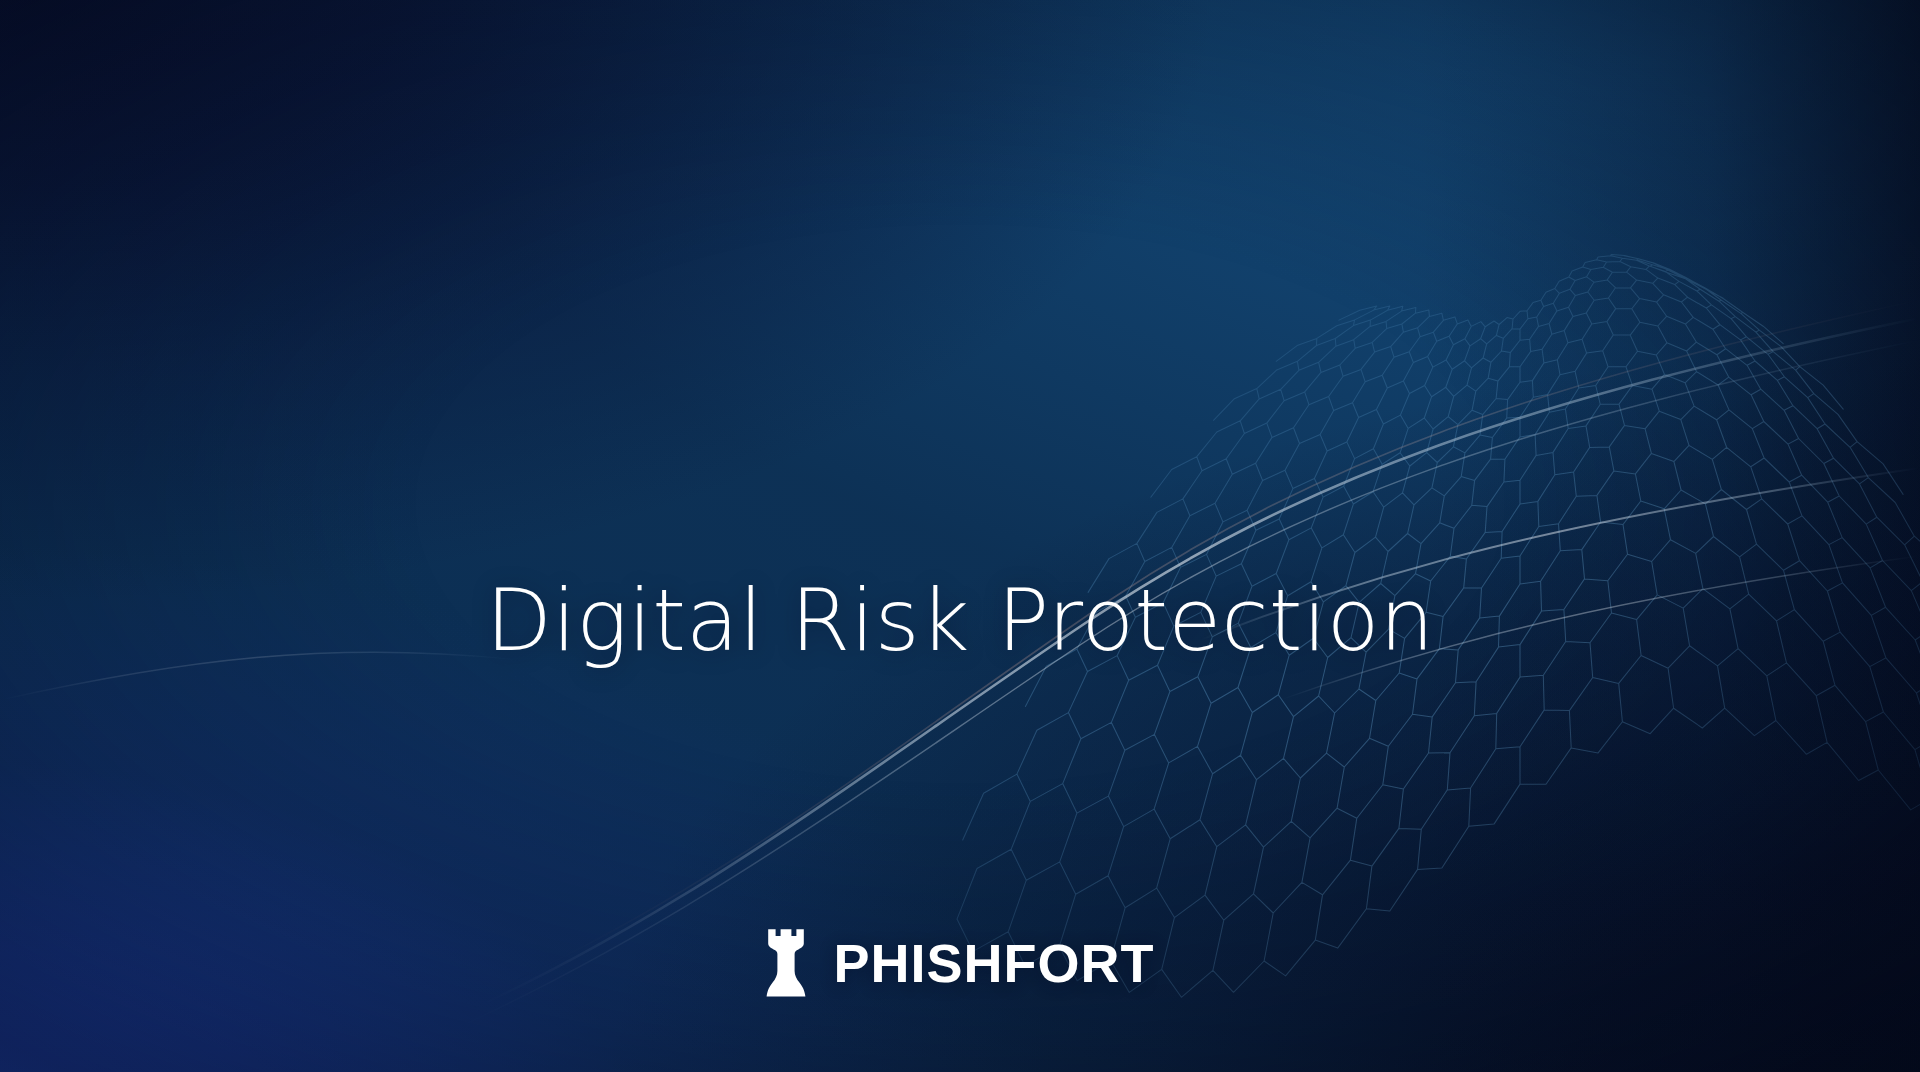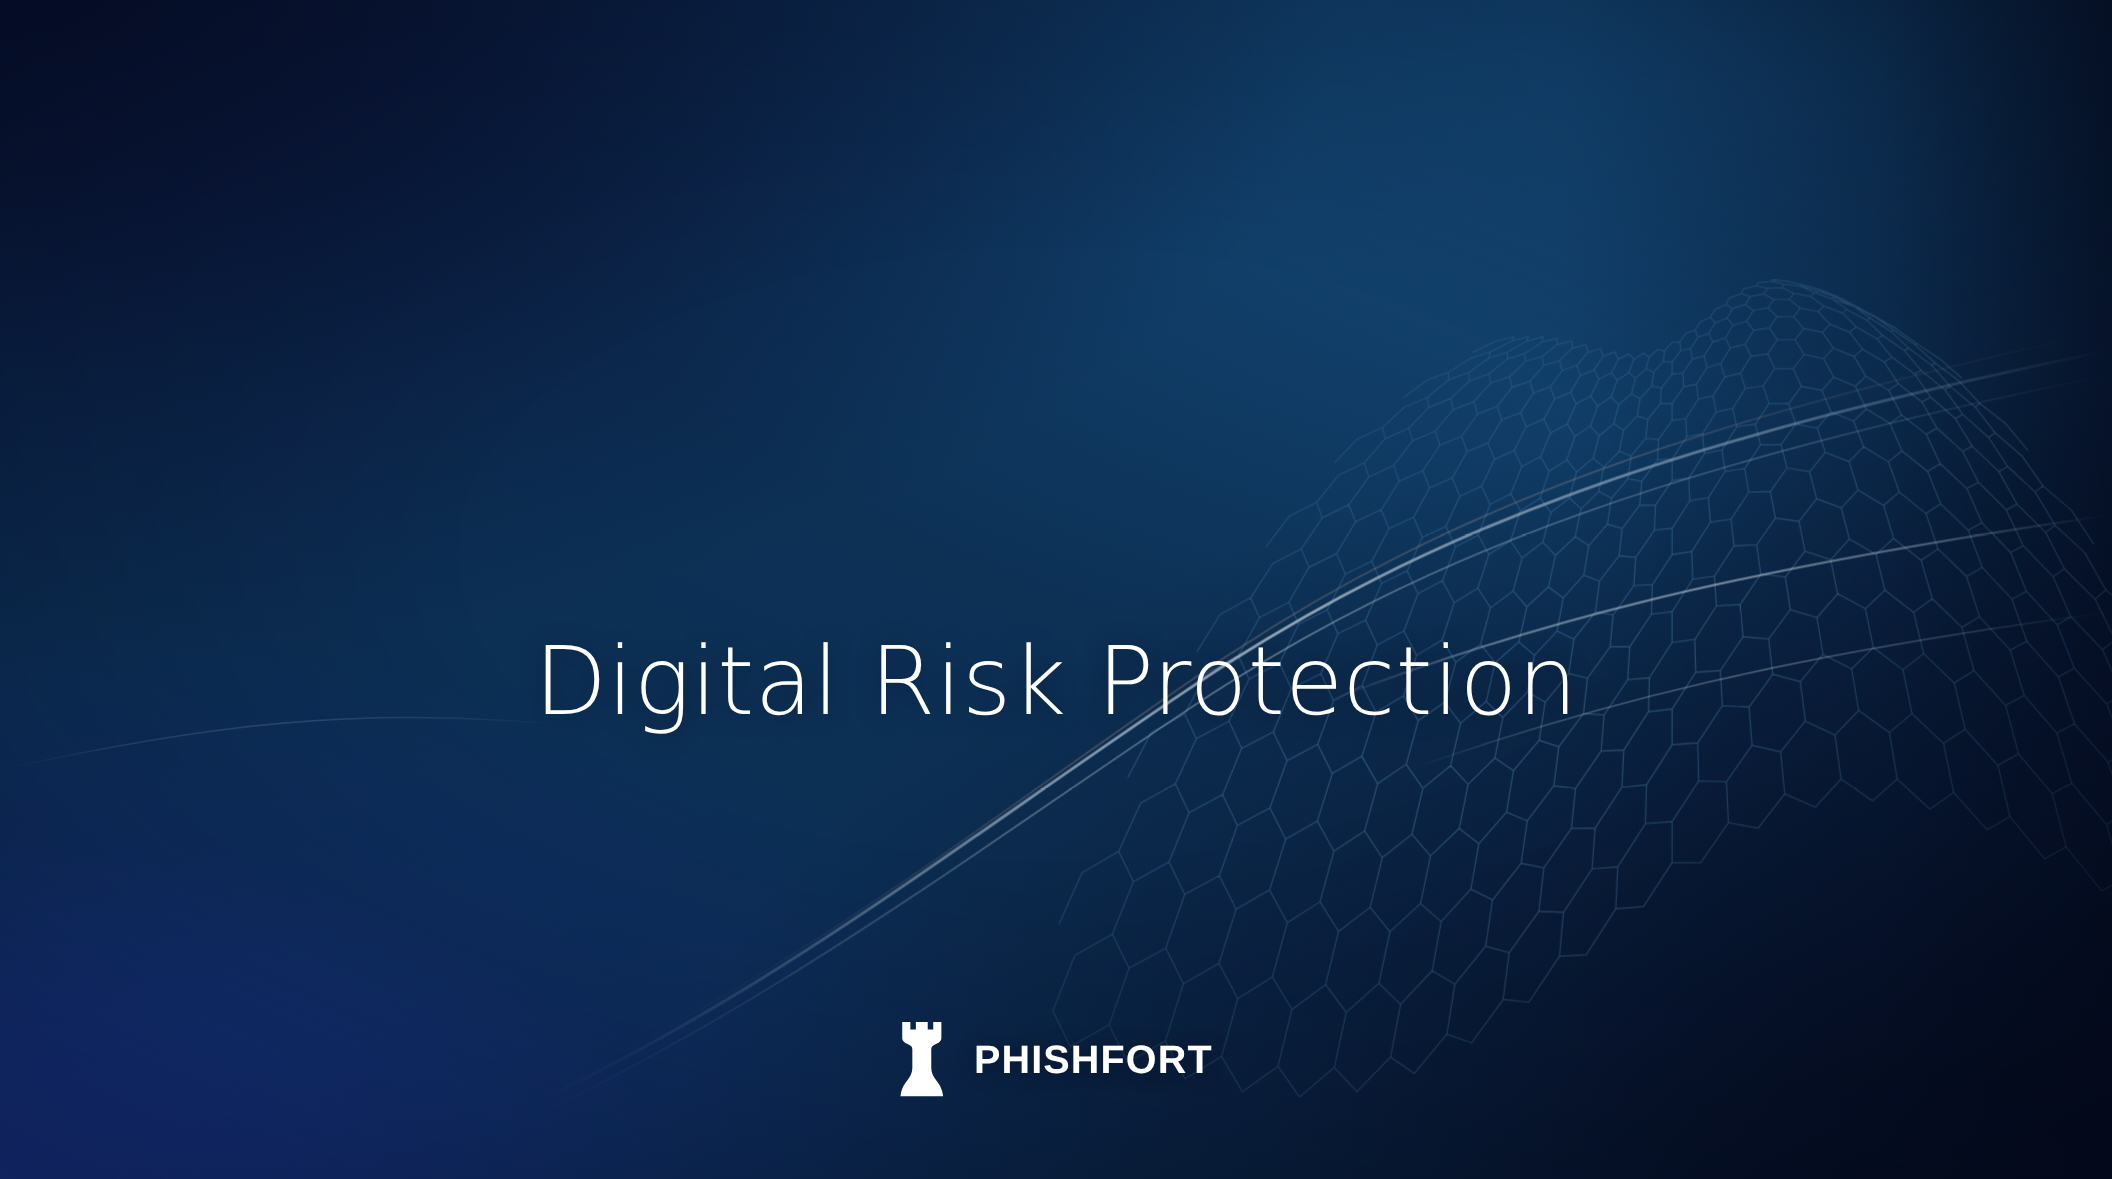--- a/index.html
+++ b/index.html
@@ -138,21 +138,21 @@
     display: block;
     width: 42px;
     height: 70px;
     flex: none;
   }
 
   #wordmark {
     color: #ffffff;
     font-family: "Liberation Sans", sans-serif;
     font-weight: 700;
-    font-size: 36px;
+    font-size: 54px;
     letter-spacing: 1.0px;
     line-height: 1;
     text-shadow: 0 2px 16px rgba(3,10,30,0.40);
   }
 </style>
 </head>
 <body>
 
 <div id="stage">
 

